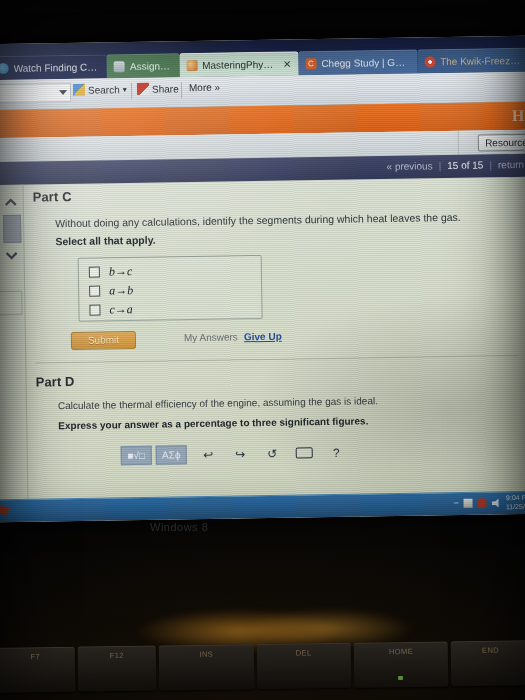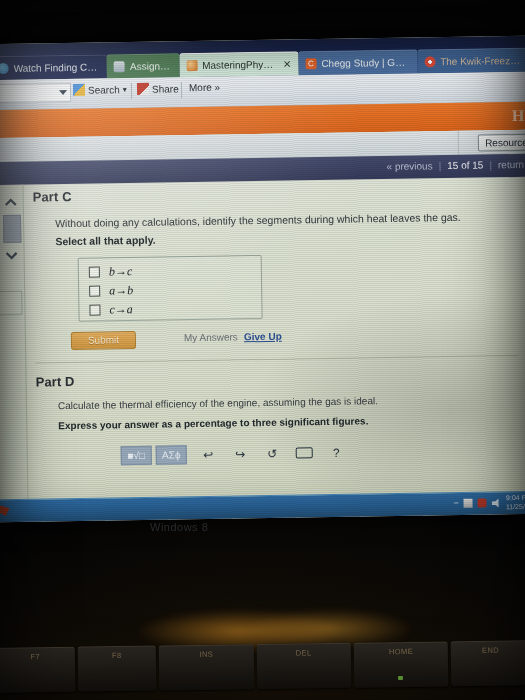--- a/index.html
+++ b/index.html
@@ -408,21 +408,21 @@
     <div class="screen-vig"></div>
     <div class="scanlines"></div>
     <div class="glare"></div>
   </div>
 
   <div class="wm-under">Windows 8</div>
 
   <div class="deckglow"></div>
   <div class="keyrow">
     <div class="key">F7</div>
-    <div class="key">F8</div>
+    <div class="key">F12</div>
     <div class="key wide">INS</div>
     <div class="key wide">DEL</div>
     <div class="key wide">HOME</div>
     <div class="key">END</div>
   </div>
   <div class="key-led"></div>
 
   <div class="photo-vig"></div>
 </div>
 

